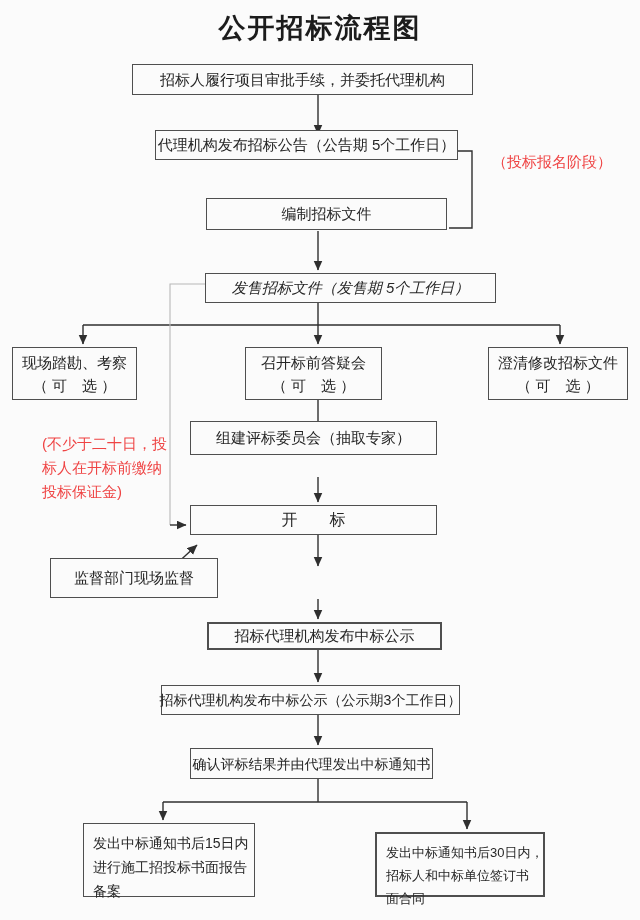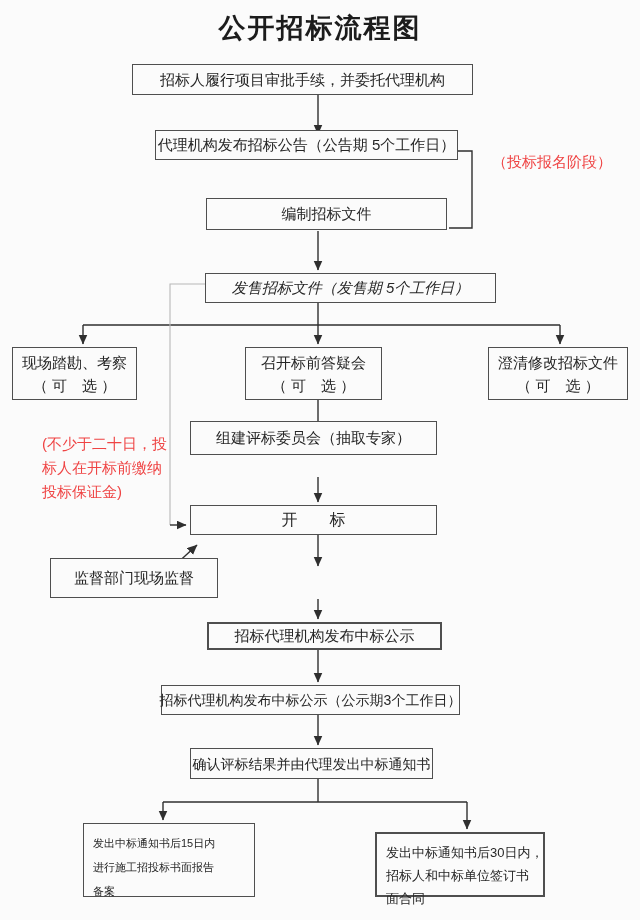--- a/index.html
+++ b/index.html
@@ -35,21 +35,21 @@
     align-items:center;justify-content:center;
     text-align:right;
     font-size:15px;line-height:22px;
     white-space:nowrap;
   }
   .node.thick{border-width:2px;}
   .node.small-font{font-size:14px;}
   .node.left-text{
     align-items:flex-start;justify-content:flex-start;
     text-align:left;padding:7px 4px 4px 9px;
-    font-size:11px;line-height:24px;
+    font-size:14px;line-height:24px;
   }
   .node .ln{display:block;}
   .note{
     position:absolute;
     font-size:15px;line-height:24px;
     color:#ef4444;
     white-space:nowrap;
   }
 </style>
 </head>

